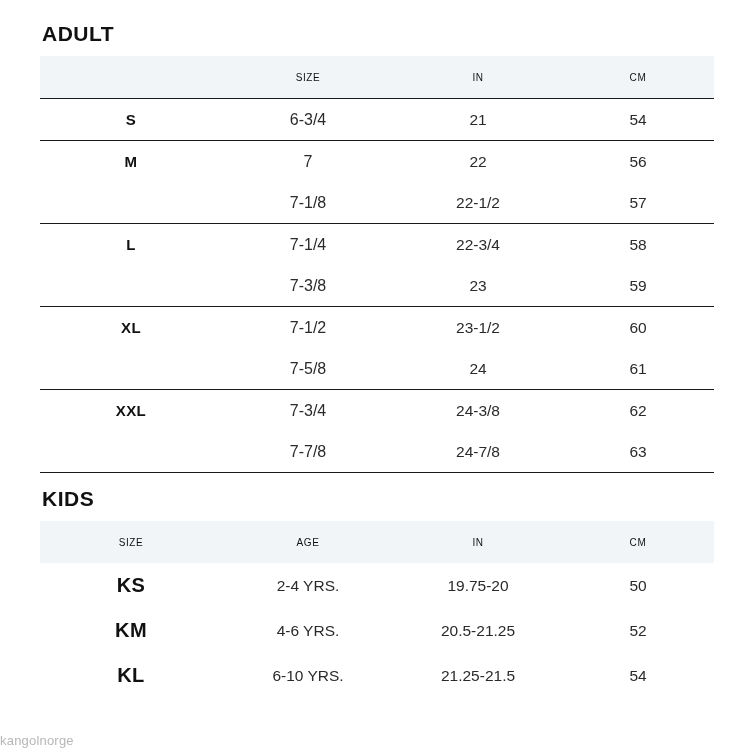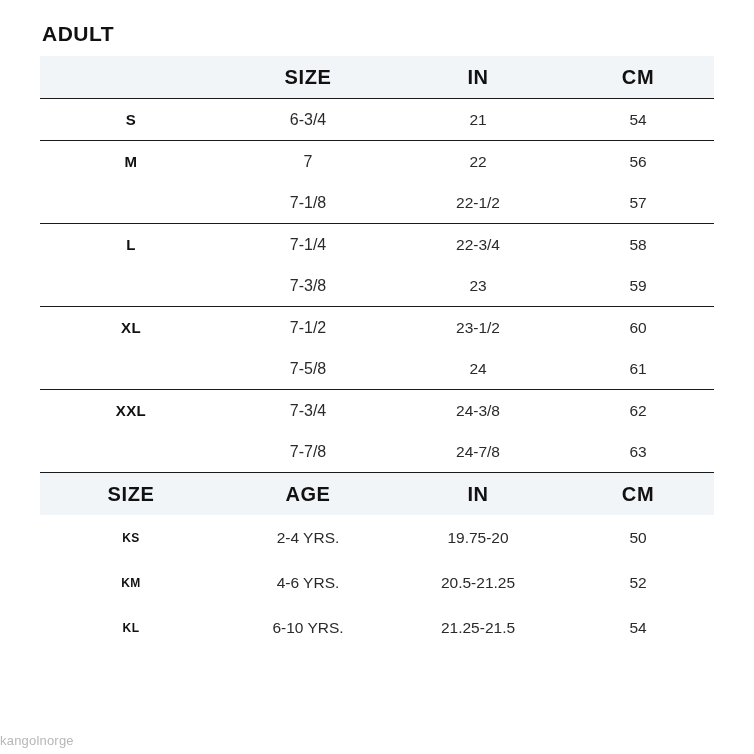--- a/index.html
+++ b/index.html
@@ -36,22 +36,22 @@
     border-collapse: collapse;
     table-layout: fixed;
   }
   table.size-table col.c1 { width: 182px; }
   table.size-table col.c2 { width: 172px; }
   table.size-table col.c3 { width: 168px; }
   table.size-table col.c4 { width: 152px; }
 
   table.size-table thead th {
     background: #f2f5f8;
-    font-size: 20px;
-    font-weight: bold;
+    font-size: 10px;
+    font-weight: normal;
     letter-spacing: 0.6px;
     color: #111111;
     height: 40px;
     text-align: center;
     vertical-align: middle;
     border: none;
   }
   table.size-table tbody td {
     height: 39px;
     text-align: center;
@@ -76,21 +76,21 @@
   table.size-table tbody tr.last-row td {
     border-bottom: 1.6px solid #1a1a1a;
   }
   table.kids-table tbody td {
     height: 43px;
     font-size: 15.5px;
     color: #2a2a2a;
   }
   table.kids-table tbody td.label {
     font-weight: bold;
-    font-size: 12px;
+    font-size: 20px;
   }
   .watermark {
     position: absolute;
     left: 0;
     right: 0;
     bottom: 6px;
     text-align: left;
     font-size: 13px;
     color: #b7b7b7;
     letter-spacing: 0.2px;
@@ -169,20 +169,21 @@
       </tr>
       <tr class="last-row">
         <td class="label"></td>
         <td class="val">7-7/8</td>
         <td>24-7/8</td>
         <td>63</td>
       </tr>
     </tbody>
   </table>
 
+  <h1 class="section-title kids">KIDS</h1>
 
   <table class="size-table kids-table">
     <colgroup>
       <col class="c1">
         <col class="c2">
         <col class="c3">
         <col class="c4">
     </colgroup>
     <thead>
       <tr>

